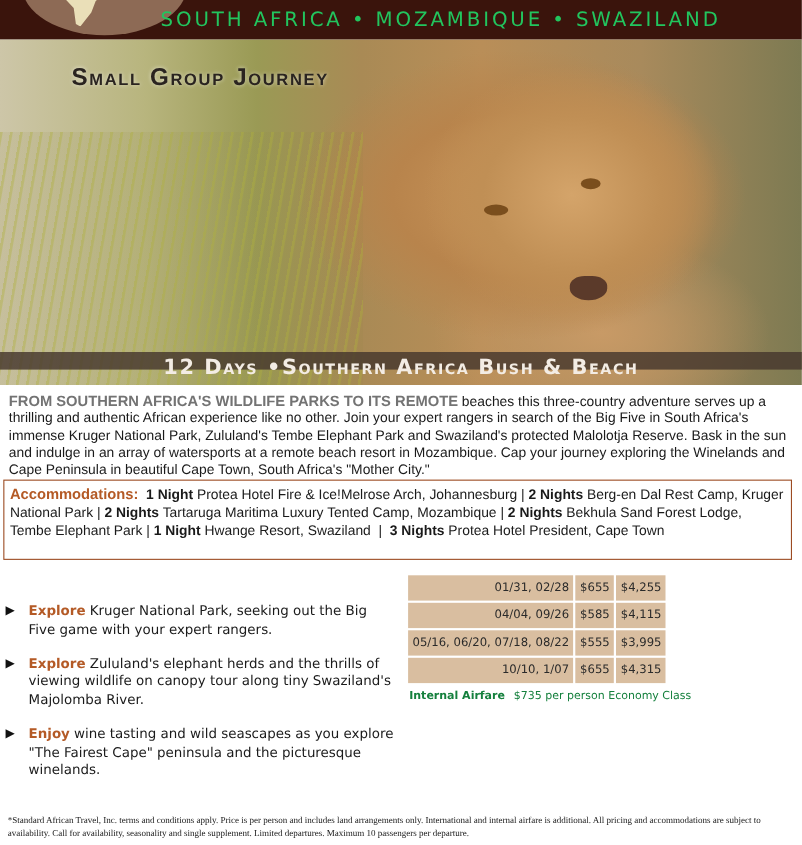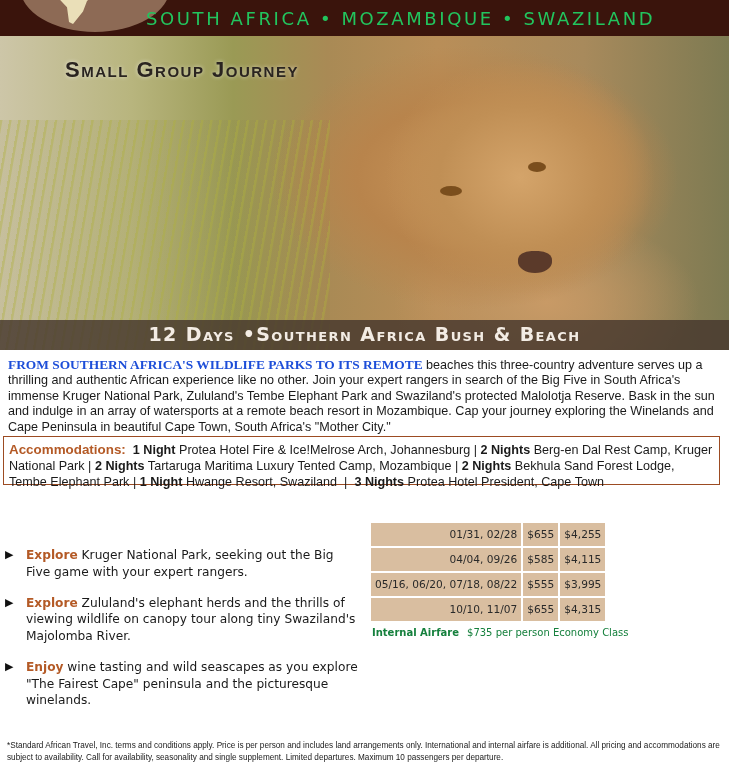--- a/index.html
+++ b/index.html
@@ -19,29 +19,29 @@
             radial-gradient(ellipse 30% 40% at 75% 85%, #c89a66 0%, rgba(200,154,102,0) 70%),
             linear-gradient(90deg, #cdc6a8 0%, #b8b57e 18%, #9a9a55 32%, #a98a55 45%, #b98e58 60%, #a88a5c 80%, #7d7a52 100%); }
   .hero-grass { position:absolute; left:0; bottom:0; width:330px; height:230px;
                 background: repeating-linear-gradient(100deg, rgba(170,170,60,0.45) 0px, rgba(170,170,60,0.45) 2px, rgba(140,130,60,0.1) 3px, rgba(140,130,60,0.1) 9px); }
   .hero-lion { position:absolute; left:300px; top:0; width:400px; height:314px;
                background: radial-gradient(ellipse 45% 50% at 55% 45%, #d4a46a 0%, #c08f55 45%, rgba(170,125,75,0) 75%); }
   .hero-lion-nose { position:absolute; left:518px; top:215px; width:34px; height:22px; border-radius:40% 40% 50% 50%; background:#5b3a2a; }
   .hero-lion-eye-l { position:absolute; left:440px; top:150px; width:22px; height:10px; border-radius:50%; background:#7a4e1d; }
   .hero-lion-eye-r { position:absolute; left:528px; top:126px; width:18px; height:10px; border-radius:50%; background:#7a4e1d; }
   .hero-title { position:absolute; left:19px; top:21px; font-family:Liberation Sans, sans-serif; font-weight:bold; font-size:22px; letter-spacing:1.5px; color:#2a2420; font-variant:small-caps; text-shadow:0 0 4px rgba(255,255,255,0.6);margin-left:46px; }
-  .hero-banner { position:absolute; left:0; top:320px; width:729px; height:30px; background:rgba(70,55,45,0.82);text-decoration:underline; }
+  .hero-banner { position:absolute; left:0; top:320px; width:729px; height:16px; background:rgba(70,55,45,0.82);text-decoration:underline; }
   .hero-banner-text { position:absolute; left:0; width:729px; top:3px; text-align:center; font-family:"DejaVu Sans", sans-serif; font-weight:bold; font-size:19px; letter-spacing:1.4px; color:#f3ece4; font-variant:small-caps; }
 
   
   .intro { position:absolute; left:8px; top:357px; width:715px; font-family:"Liberation Sans", sans-serif; font-size:12.6px; line-height:15.4px; color:#1a1a1a; }
-  .intro .lead { color:#1d4ed8; font-weight:bold; font-size:13.4px;font-family:Liberation Serif, serif; }
+  .intro .lead { color:#737373; font-weight:bold; font-size:13.4px; }
 
   
-  .accom { position:absolute; left:3px; top:436px; width:717px; height:49px; border:1px solid #9c4b22; box-sizing:border-box; padding:5px 5px; font-family:"Liberation Sans", sans-serif; font-size:12.6px; line-height:16.2px; color:#1a1a1a; }
+  .accom { position:absolute; left:3px; top:436px; width:717px; height:73px; border:1px solid #9c4b22; box-sizing:border-box; padding:5px 5px; font-family:"Liberation Sans", sans-serif; font-size:12.6px; line-height:16.2px; color:#1a1a1a; }
   .accom .label { color:#b45a26; font-weight:bold; font-size:13.4px; }
   .accom b { font-weight:bold; }
 
   
   .highlights { position:absolute; left:5px; top:547px; width:355px; font-family:"DejaVu Sans", sans-serif; font-size:12.2px; line-height:16.6px; color:#1a1a1a; }
   .hl-item { position:relative; padding-left:21px; margin-bottom:14.5px; }
   .hl-bullet { position:absolute; left:0; top:0; font-size:11px; color:#111; }
   .hl-verb { color:#b45a26; font-weight:bold; }
 
   
@@ -50,21 +50,21 @@
   .dep-sub { color:#a5501f; font-size:12.4px; line-height:15px; margin-top:1px; }
   table.dep-table { border-collapse:separate; border-spacing:2px; margin-left:-3px; margin-top:1px; font-size:10.6px; color:#2a2a2a; }
   table.dep-table td { background:#d9bea0; padding:2px 4px; vertical-align:middle; line-height:15px; }
   table.dep-table tr.head td { height:31px; }
   table.dep-table tr.row td { height:19px;text-align:right; }
   .c1 { width:144px; } .c2 { width:72px; } .c3 { width:86px; }
   .airfare { margin-top:4px; font-size:10px; color:#15803d; white-space:nowrap; }
   .airfare .lbl { font-weight:bold; margin-right:8px; }
 
   
-  .footer { position:absolute; left:7px; top:740px; width:715px; font-family:Liberation Sans, sans-serif; font-size:8.2px; line-height:12.4px; color:#1a1a1a; }
+  .footer { position:absolute; left:7px; top:740px; width:715px; font-family:Liberation Serif, serif; font-size:8.2px; line-height:12.4px; color:#1a1a1a; }
 </style>
 </head>
 <body>
 
 <div class="top-band">
   <div class="logo-circle"></div>
   <div class="logo-africa"></div>
   <div class="country-line">SOUTH AFRICA • MOZAMBIQUE • SWAZILAND</div>
 </div>
 
@@ -114,21 +114,21 @@
       <td>04/04, 09/26</td>
       <td>$585</td>
       <td>$4,115</td>
     </tr>
     <tr class="row">
       <td>05/16, 06/20, 07/18, 08/22</td>
       <td>$555</td>
       <td>$3,995</td>
     </tr>
     <tr class="row">
-      <td>10/10, 11/07</td>
+      <td>10/10, 1/07</td>
       <td>$655</td>
       <td>$4,315</td>
     </tr>
   </tbody>
     </table>
   <div class="airfare">
     <span class="lbl">Internal Airfare</span><span>$735 per person Economy Class</span>
   </div>
 </div>
 

